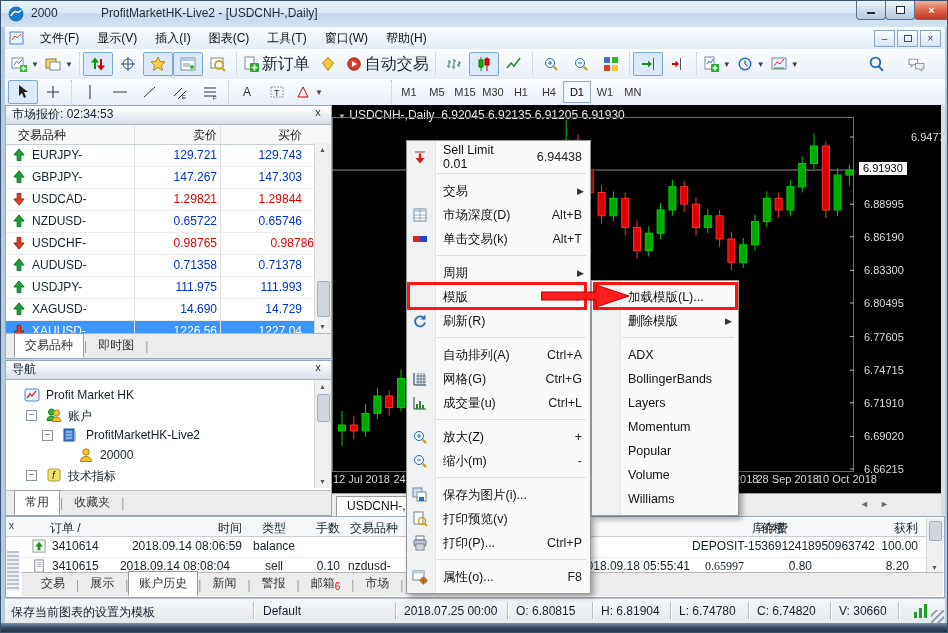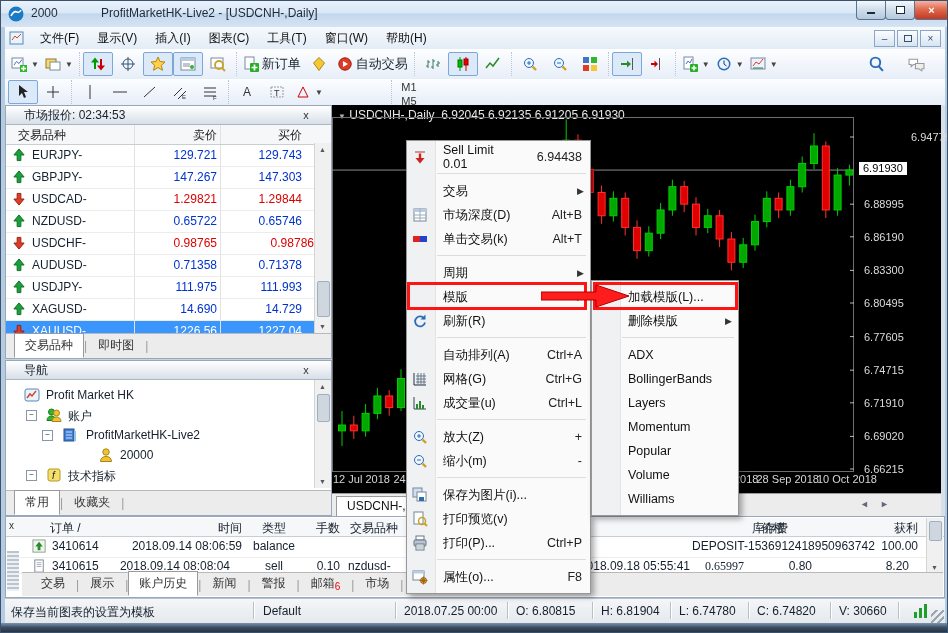--- a/index.html
+++ b/index.html
@@ -29,29 +29,29 @@
   
   #toolbar1{left:4px;top:48px;width:940px;height:30px;background:linear-gradient(180deg,#fdfeff,#e7eef8);
     border-bottom:1px solid #c3d2e2;display:flex;align-items:center;}
   #toolbar2{left:4px;top:78px;width:940px;height:26px;background:linear-gradient(180deg,#fbfdff,#e7eef8);
     border-bottom:1px solid #b9c9da;display:flex;align-items:center;}
   .tb-group{display:flex;align-items:center;padding:0 3px;border-left:1px dotted #b6c6d8;height:24px;}
   .tb-group:first-child{border-left:none;}
   .tbtn{height:22px;min-width:24px;display:flex;align-items:center;justify-content:center;
     border:1px solid transparent;border-radius:2px;padding:0 2px;gap:3px;}
   .tbtn.pressed{background:#dce9f8;border-color:#7da7d9;}
-  .tbtn .lbl{font-size:13px;color:#16222f;white-space:nowrap;}
+  .tbtn .lbl{font-size:16px;color:#16222f;white-space:nowrap;}
   .dd{font-size:8px;color:#444;margin-left:1px;}
   .tfbtn{width:26px;height:20px;display:flex;align-items:center;justify-content:center;
     font-size:11px;color:#333;border:1px solid transparent;}
   .tfbtn.active{background:#f3f7fc;border:1px solid #8fa8c4;color:#000;}
   
   .panel{position:absolute;background:#fff;border:1px solid #98a8ba;box-sizing:border-box;}
   .panel-title{height:18px;background:linear-gradient(180deg,#ffffff,#d8dfe8);border-bottom:1px solid #aab6c4;
-    display:flex;align-items:center;padding:0 18px;font-size:12px;color:#15202c;}
+    display:flex;align-items:flex-start;padding:0 6px;font-size:12px;color:#15202c;}
   .panel-x{margin-left:auto;font-size:11px;color:#333;width:14px;text-align:center;}
   .cols-head{position:relative;height:19px;background:#f6f7f8;border-bottom:1px solid #c9ced4;font-size:12px;color:#222;}
   .mw-row{position:relative;height:21px;border-bottom:1px solid #ececec;background:#fff;}
   .mw-row.sel{background:#3a96fd;}
   .mw-row.sel span{color:#fff !important;}
   .mw-sym{position:absolute;left:26px;top:3px;color:#16222f;}
   .mw-bid,.mw-ask{position:absolute;top:3px;text-align:right;width:80px;}
   .blue{color:#0033cc;} .red{color:#dd0000;}
   .colline{position:absolute;top:0;bottom:0;width:1px;background:#e2e2e2;}
   .vscroll{position:absolute;width:16px;background:#f0f0f0;border-left:1px solid #d4d4d4;}
@@ -384,21 +384,21 @@
             <text x="5" y="12" font-size="9" fill="#333">T</text>
           </svg>
         </div>
         <div class="tbtn">
           <svg width="16" height="16" viewBox="0 0 16 16">
             <path d="M3 13L8 3l5 10z" fill="none" stroke="#c00"></path>
           </svg>
           <span class="dd">▼</span>
         </div>
       </div>
-      <div class="tb-group" style="margin-left: 62px; flex-direction: column;">
+      <div class="tb-group" style="margin-left: 62px;">
         <div class="tfbtn">M1</div>
         <div class="tfbtn">M5</div>
         <div class="tfbtn">M15</div>
         <div class="tfbtn">M30</div>
         <div class="tfbtn">H1</div>
         <div class="tfbtn">H4</div>
         <div class="tfbtn active">D1</div>
         <div class="tfbtn">W1</div>
         <div class="tfbtn">MN</div>
       </div>
@@ -548,21 +548,21 @@
           </div>
           <div class="tree-row" style="top: 46px; left: 0px; right: 18px;">
             <span class="expbox abs" style="left:36px;top:4px">−</span>
             <span class="ticon abs" style="left:56px;top:1px"><svg width="16" height="16" viewBox="0 0 16 16">
                 <rect x="2" y="2" width="10" height="12" fill="#3f7fd6" stroke="#26518a"></rect>
                 <path d="M4 5h6M4 8h6M4 11h6" stroke="#cfe0f5"></path>
                 <rect x="12" y="4" width="2" height="10" fill="#9dbfe8"></rect>
               </svg></span>
             <span class="abs" style="left:80px;top:2px">ProfitMarketHK-Live2</span>
           </div>
-          <div class="tree-row" style="top: 66px; left: 0px; right: 18px; margin-left: 20px;">
+          <div class="tree-row" style="top: 66px; left: 0px; right: 18px;">
             <span class="ticon abs" style="left:72px;top:1px"><svg width="16" height="16" viewBox="0 0 16 16">
                 <circle cx="8" cy="5" r="3.2" fill="#f2c230" stroke="#a8861a"></circle>
                 <path d="M2.5 14.5c0-3.5 2.5-5 5.5-5s5.5 1.5 5.5 5z" fill="#f2c230" stroke="#a8861a"></path>
               </svg></span>
             <span class="abs" style="left:94px;top:2px">20000</span>
           </div>
           <div class="tree-row" style="top: 86px; left: 0px; right: 18px;">
             <span class="expbox abs" style="left:20px;top:4px">−</span>
             <span class="ticon abs" style="left:40px;top:1px"><svg width="16" height="16" viewBox="0 0 16 16">
                 <rect x="2" y="2" width="12" height="12" rx="2" fill="#f7e06a" stroke="#b09a2a"></rect>

